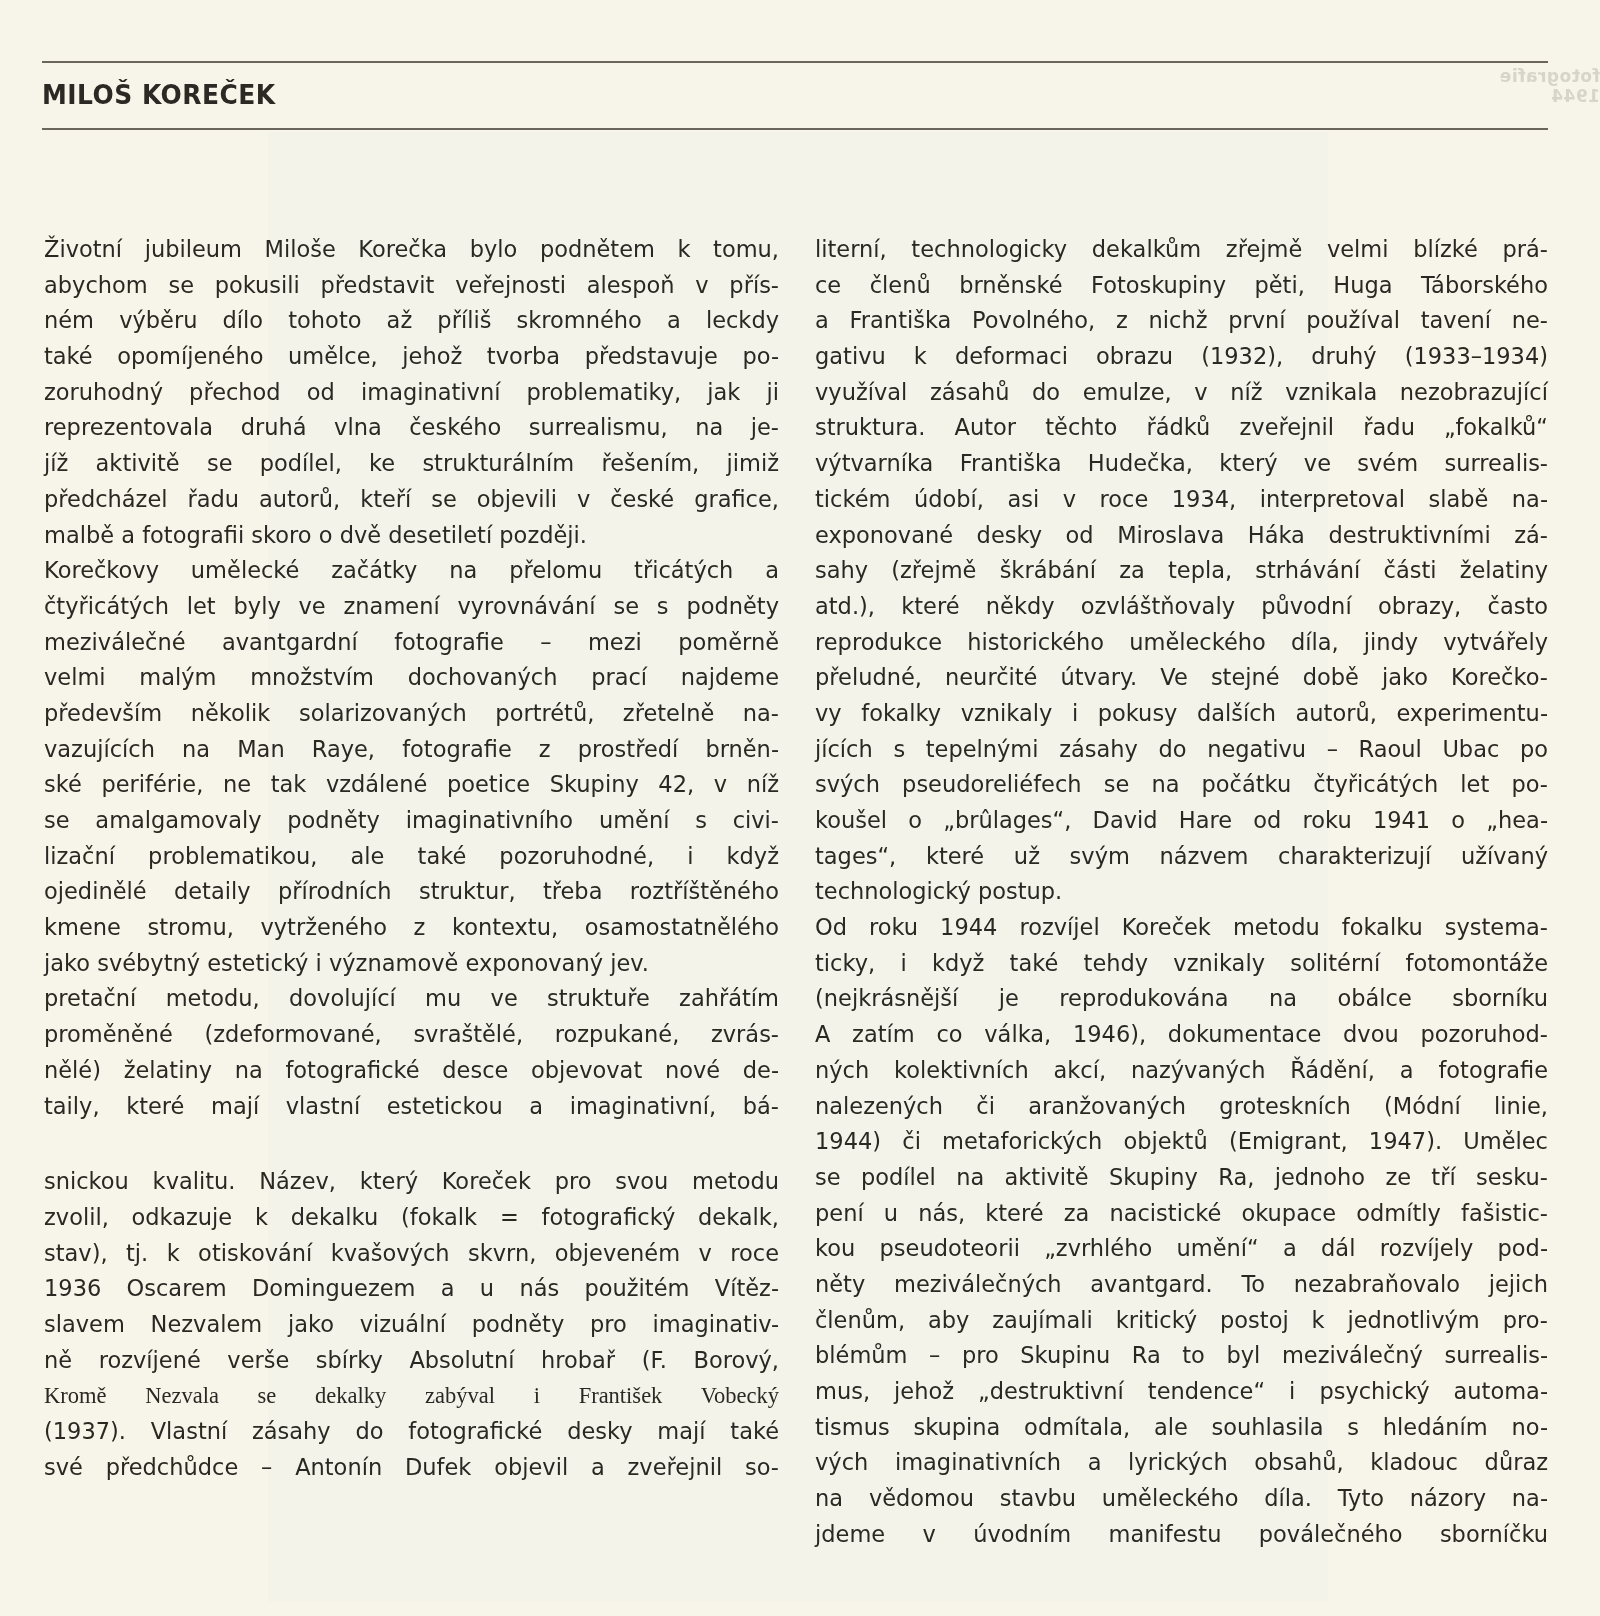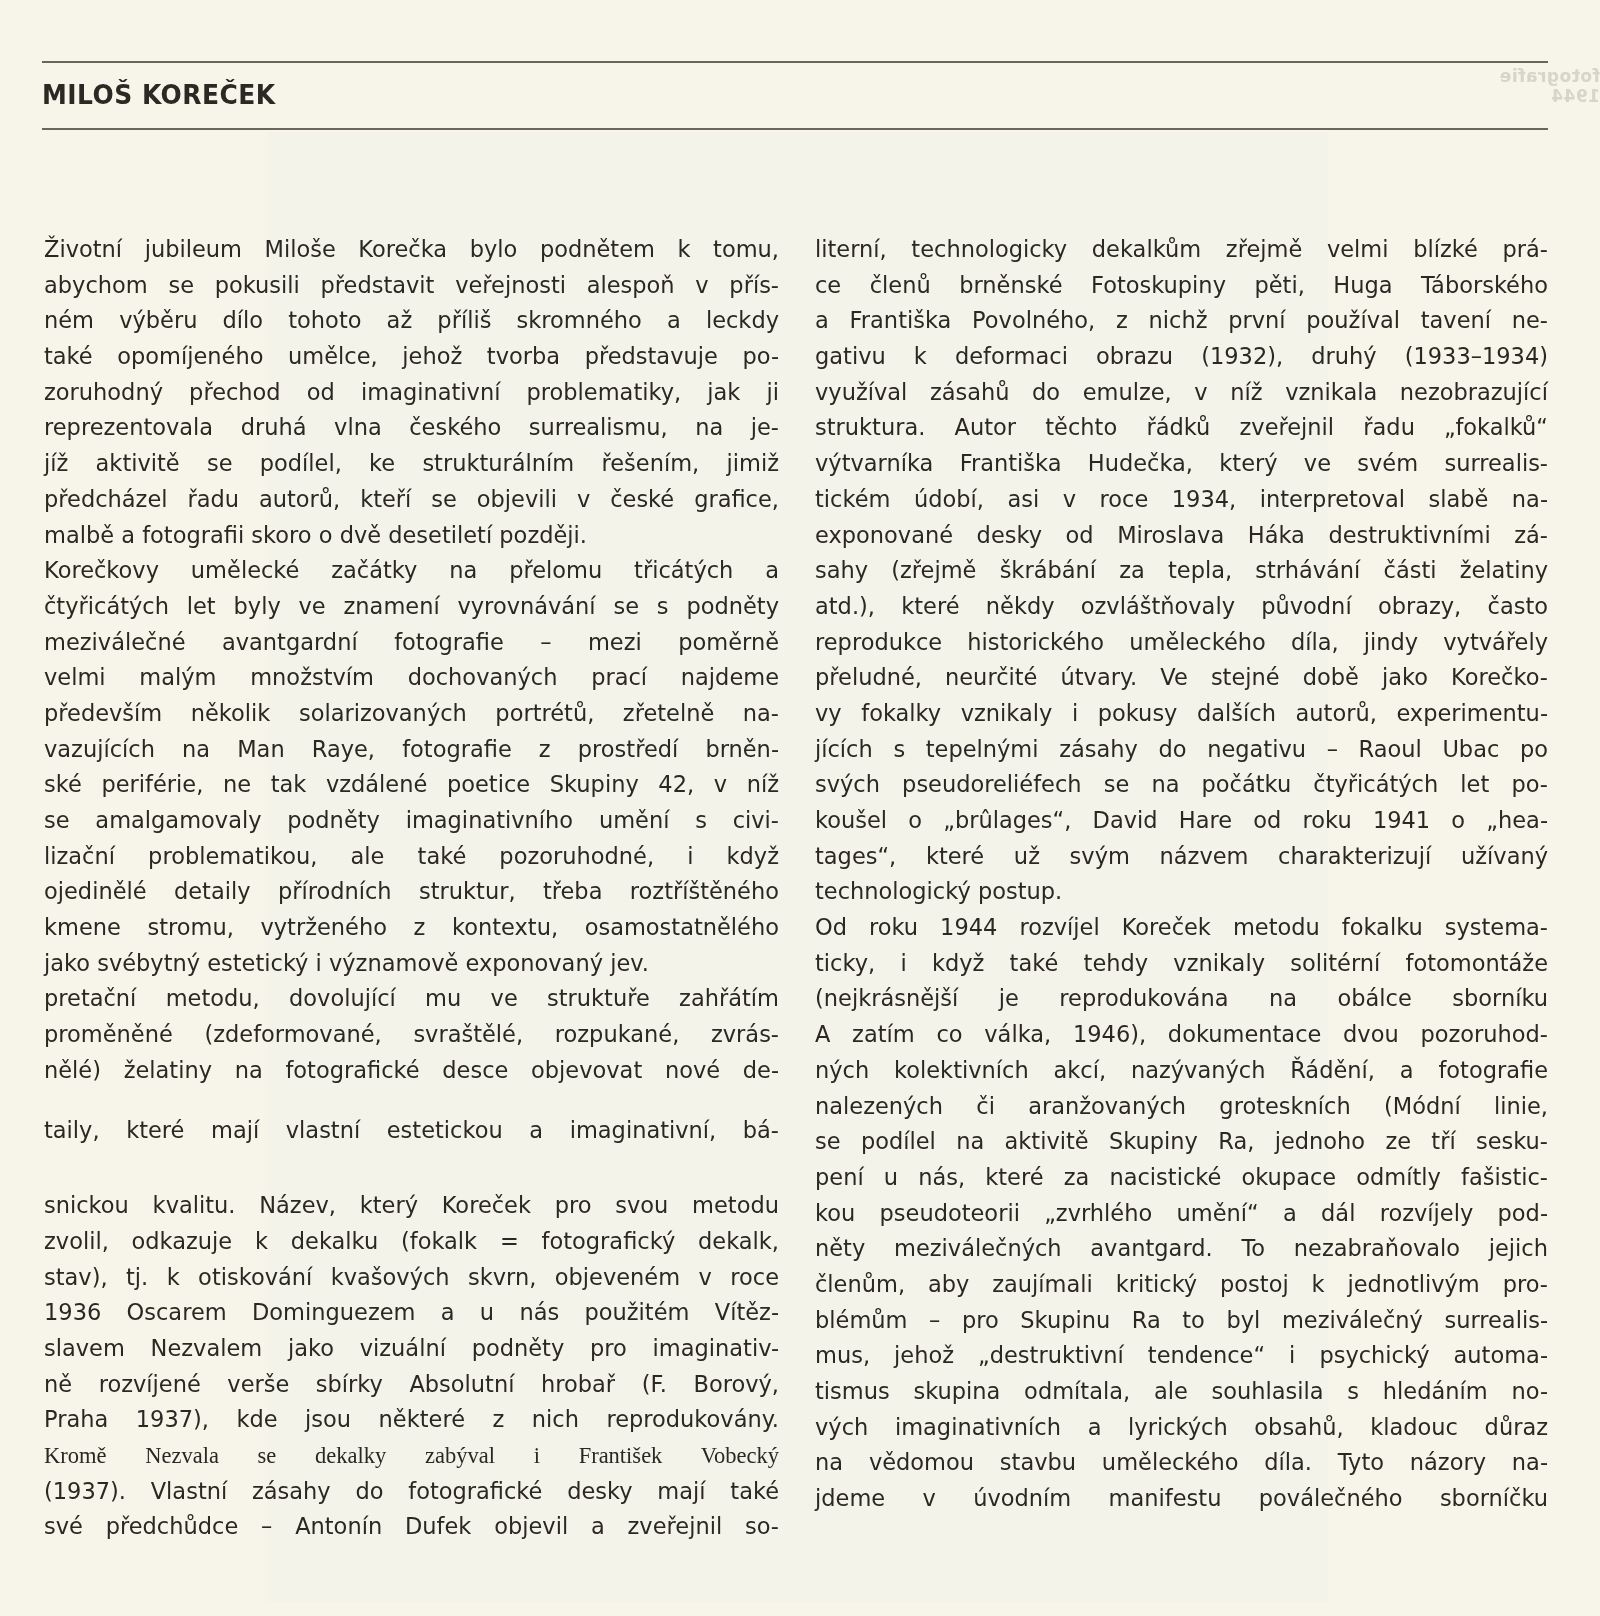--- a/index.html
+++ b/index.html
@@ -107,28 +107,27 @@
     <span class="line" style="white-space: nowrap;">vazujících na Man Raye, fotografie z prostředí brněn-</span>
     <span class="line" style="white-space: nowrap;">ské periférie, ne tak vzdálené poetice Skupiny 42, v níž</span>
     <span class="line" style="white-space: nowrap;">se amalgamovaly podněty imaginativního umění s civi-</span>
     <span class="line" style="white-space: nowrap;">lizační problematikou, ale také pozoruhodné, i když</span>
     <span class="line" style="white-space: nowrap;">ojedinělé detaily přírodních struktur, třeba roztříštěného</span>
     <span class="line" style="white-space: nowrap;">kmene stromu, vytrženého z kontextu, osamostatnělého</span>
     <span class="line last" style="white-space: nowrap;">jako svébytný estetický i významově exponovaný jev.</span>
     <span class="line" style="white-space: nowrap;">pretační metodu, dovolující mu ve struktuře zahřátím</span>
     <span class="line" style="white-space: nowrap;">proměněné (zdeformované, svraštělé, rozpukané, zvrás-</span>
     <span class="line" style="white-space: nowrap;">nělé) želatiny na fotografické desce objevovat nové de-</span>
-    <span class="line" style="white-space: nowrap; margin-top: 24px;">taily, které mají vlastní estetickou a imaginativní, bá-</span>
+    <span class="line" style="white-space: nowrap;">taily, které mají vlastní estetickou a imaginativní, bá-</span>
     <span class="line" style="white-space: nowrap; margin-top: 40px;">snickou kvalitu. Název, který Koreček pro svou metodu</span>
     <span class="line" style="white-space: nowrap;">zvolil, odkazuje k dekalku (fokalk = fotografický dekalk,</span>
     <span class="line" style="white-space: nowrap;">stav), tj. k otiskování kvašových skvrn, objeveném v roce</span>
     <span class="line" style="white-space: nowrap;">1936 Oscarem Dominguezem a u nás použitém Vítěz-</span>
     <span class="line" style="white-space: nowrap;">slavem Nezvalem jako vizuální podněty pro imaginativ-</span>
     <span class="line" style="white-space: nowrap;">ně rozvíjené verše sbírky Absolutní hrobař (F. Borový,</span>
-    <span class="line" style="white-space: nowrap;">Praha 1937), kde jsou některé z nich reprodukovány.</span>
     <span class="line" style="white-space: nowrap; font-family: Liberation Serif, serif;">Kromě Nezvala se dekalky zabýval i František Vobecký</span>
     <span class="line" style="white-space: nowrap;">(1937). Vlastní zásahy do fotografické desky mají také</span>
     <span class="line" style="white-space: nowrap;">své předchůdce – Antonín Dufek objevil a zveřejnil so-</span>
   </div>
 <div class="column right">
     <span class="line" style="white-space: nowrap;">literní, technologicky dekalkům zřejmě velmi blízké prá-</span>
     <span class="line" style="white-space: nowrap;">ce členů brněnské Fotoskupiny pěti, Huga Táborského</span>
     <span class="line" style="white-space: nowrap;">a Františka Povolného, z nichž první používal tavení ne-</span>
     <span class="line" style="white-space: nowrap;">gativu k deformaci obrazu (1932), druhý (1933–1934)</span>
     <span class="line" style="white-space: nowrap;">využíval zásahů do emulze, v níž vznikala nezobrazující</span>
@@ -145,20 +144,21 @@
     <span class="line" style="white-space: nowrap;">svých pseudoreliéfech se na počátku čtyřicátých let po-</span>
     <span class="line" style="white-space: nowrap;">koušel o „brûlages“, David Hare od roku 1941 o „hea-</span>
     <span class="line" style="white-space: nowrap;">tages“, které už svým názvem charakterizují užívaný</span>
     <span class="line last" style="white-space: nowrap;">technologický postup.</span>
     <span class="line" style="white-space: nowrap;">Od roku 1944 rozvíjel Koreček metodu fokalku systema-</span>
     <span class="line" style="white-space: nowrap;">ticky, i když také tehdy vznikaly solitérní fotomontáže</span>
     <span class="line" style="white-space: nowrap;">(nejkrásnější je reprodukována na obálce sborníku</span>
     <span class="line" style="white-space: nowrap;">A zatím co válka, 1946), dokumentace dvou pozoruhod-</span>
     <span class="line" style="white-space: nowrap;">ných kolektivních akcí, nazývaných Řádění, a fotografie</span>
     <span class="line" style="white-space: nowrap;">nalezených či aranžovaných groteskních (Módní linie,</span>
+    <span class="line" style="white-space: nowrap;">1944) či metaforických objektů (Emigrant, 1947). Umělec</span>
     <span class="line" style="white-space: nowrap;">se podílel na aktivitě Skupiny Ra, jednoho ze tří sesku-</span>
     <span class="line" style="white-space: nowrap;">pení u nás, které za nacistické okupace odmítly fašistic-</span>
     <span class="line" style="white-space: nowrap;">kou pseudoteorii „zvrhlého umění“ a dál rozvíjely pod-</span>
     <span class="line" style="white-space: nowrap;">něty meziválečných avantgard. To nezabraňovalo jejich</span>
     <span class="line" style="white-space: nowrap;">členům, aby zaujímali kritický postoj k jednotlivým pro-</span>
     <span class="line" style="white-space: nowrap;">blémům – pro Skupinu Ra to byl meziválečný surrealis-</span>
     <span class="line" style="white-space: nowrap;">mus, jehož „destruktivní tendence“ i psychický automa-</span>
     <span class="line" style="white-space: nowrap;">tismus skupina odmítala, ale souhlasila s hledáním no-</span>
     <span class="line" style="white-space: nowrap;">vých imaginativních a lyrických obsahů, kladouc důraz</span>
     <span class="line" style="white-space: nowrap;">na vědomou stavbu uměleckého díla. Tyto názory na-</span>

